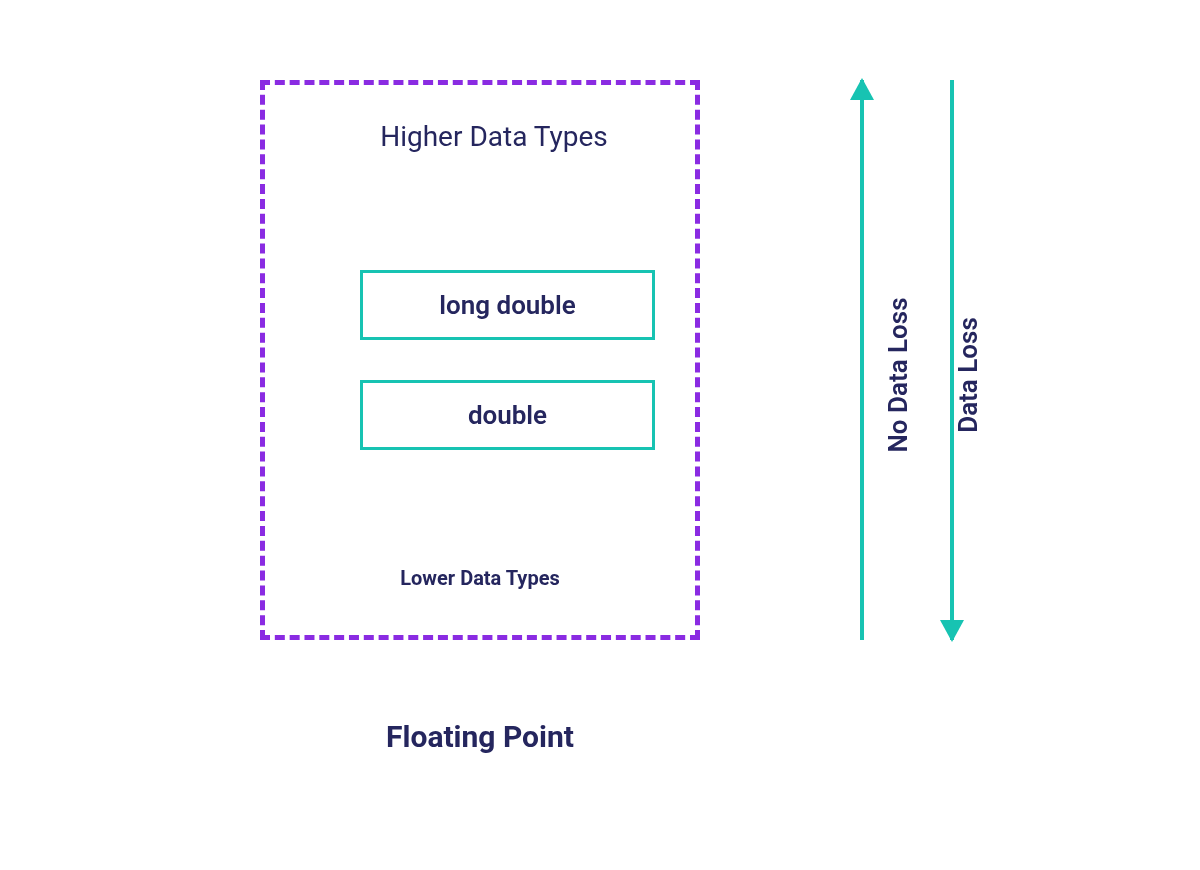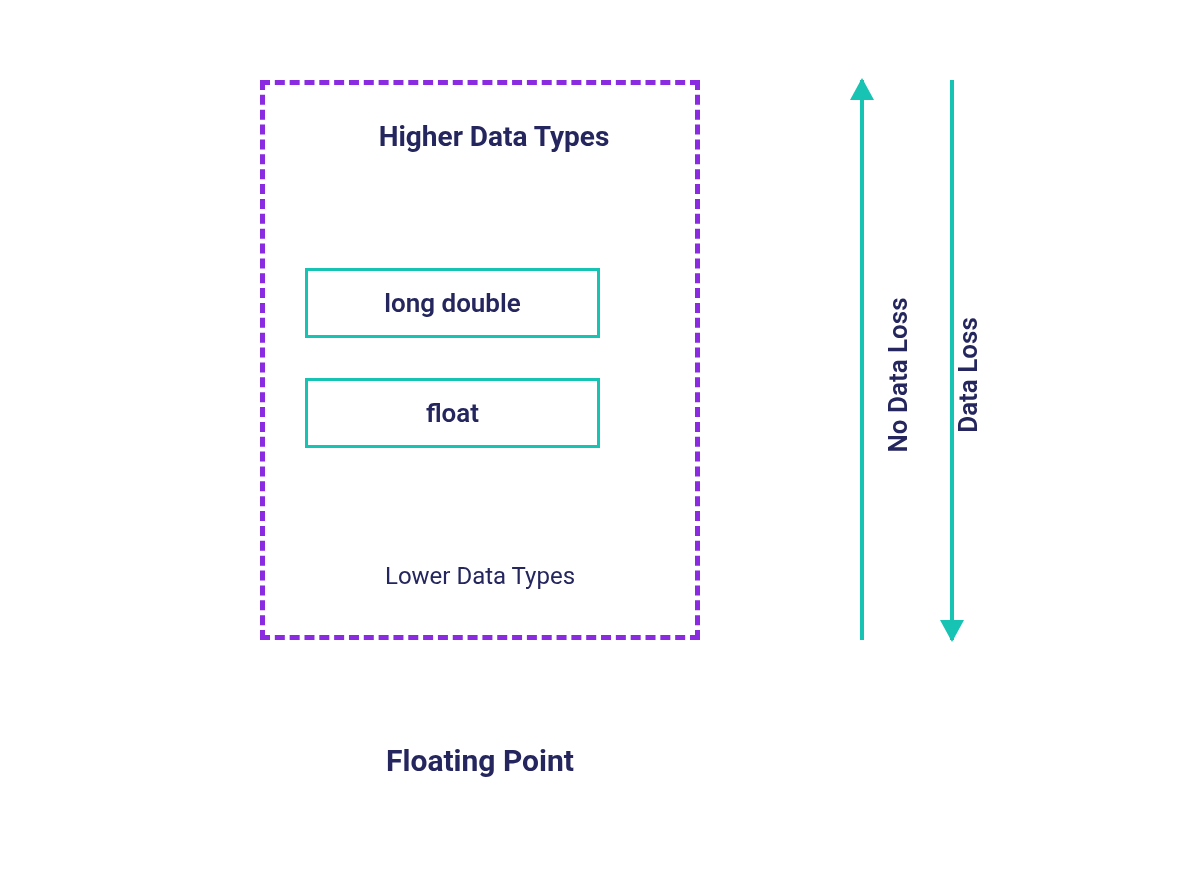--- a/index.html
+++ b/index.html
@@ -23,50 +23,50 @@
       border: 5px dashed #8a2be2;
       display: flex;
       flex-direction: column;
       align-items: center;
       justify-content: space-between;
       padding: 35px 40px 45px 40px;
     }
     .header-label {
       color: #25265e;
       font-size: 28px;
-      font-weight: 700;
+      font-weight: 400;
       margin-left: 28px;
     }
     .footer-label {
       color: #25265e;
-      font-size: 24px;
-      font-weight: 400;
+      font-size: 20px;
+      font-weight: 700;
     }
     .type-boxes {
       display: flex;
       flex-direction: column;
       gap: 40px;
       width: 100%;
-      align-items: flex-start;
+      align-items: flex-end;
     }
     .type-box {
       border: 3px solid #17c3b2;
       width: 295px;
       height: 70px;
       display: flex;
       align-items: center;
       justify-content: center;
       color: #25265e;
       font-size: 26px;
       font-weight: 600;
     }
     .caption {
       position: absolute;
       left: 260px;
-      top: 740px;
+      top: 716px;
       width: 440px;
       text-align: center;
       color: #25265e;
       font-size: 30px;
       font-weight: 700;
       line-height: 1.4;
     }
     .arrow-container {
       position: absolute;
       left: 800px;
@@ -135,21 +135,21 @@
       white-space: nowrap;
     }
   </style>
 </head>
 <body>
 
 <div class="diagram-container">
   <div class="header-label">Higher Data Types</div>
   <div class="type-boxes">
     <div class="type-box">long double</div>
-    <div class="type-box">float</div>
+    <div class="type-box">double</div>
   </div>
   <div class="footer-label">Lower Data Types</div>
 </div>
 
 <div class="caption">
   <div>Floating Point</div>
 </div>
 
 <div class="arrow-container">
   <div class="arrow-up"></div>

